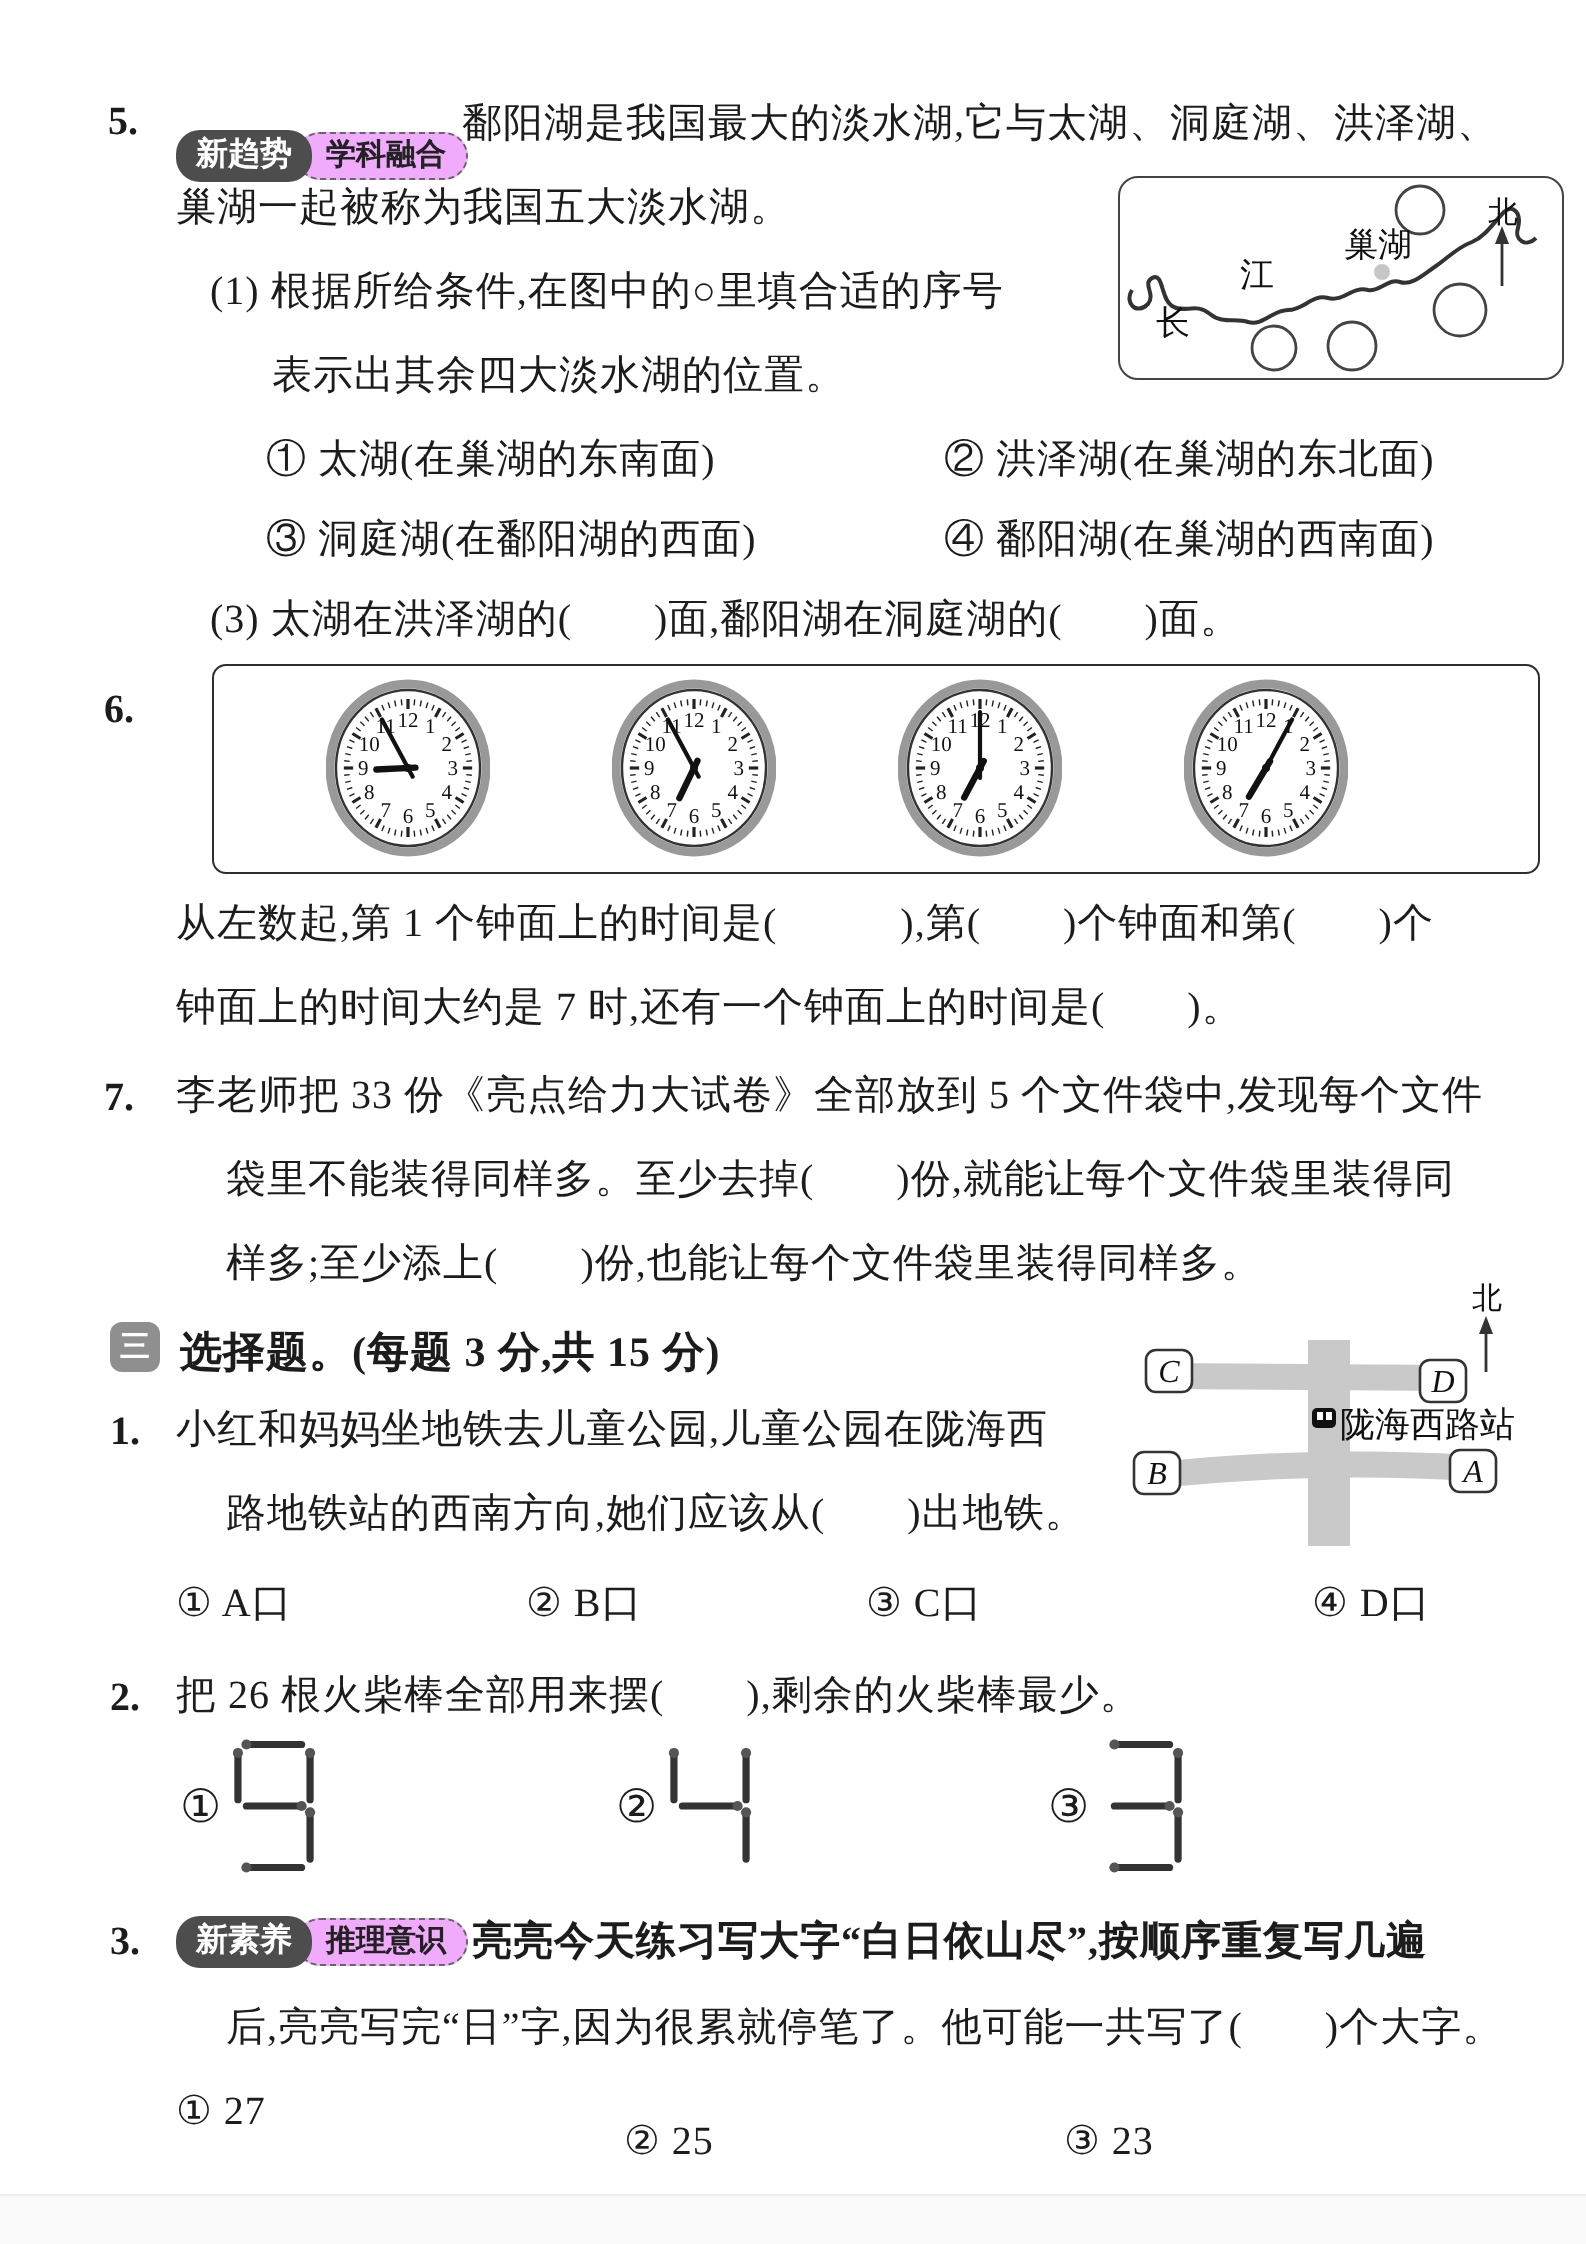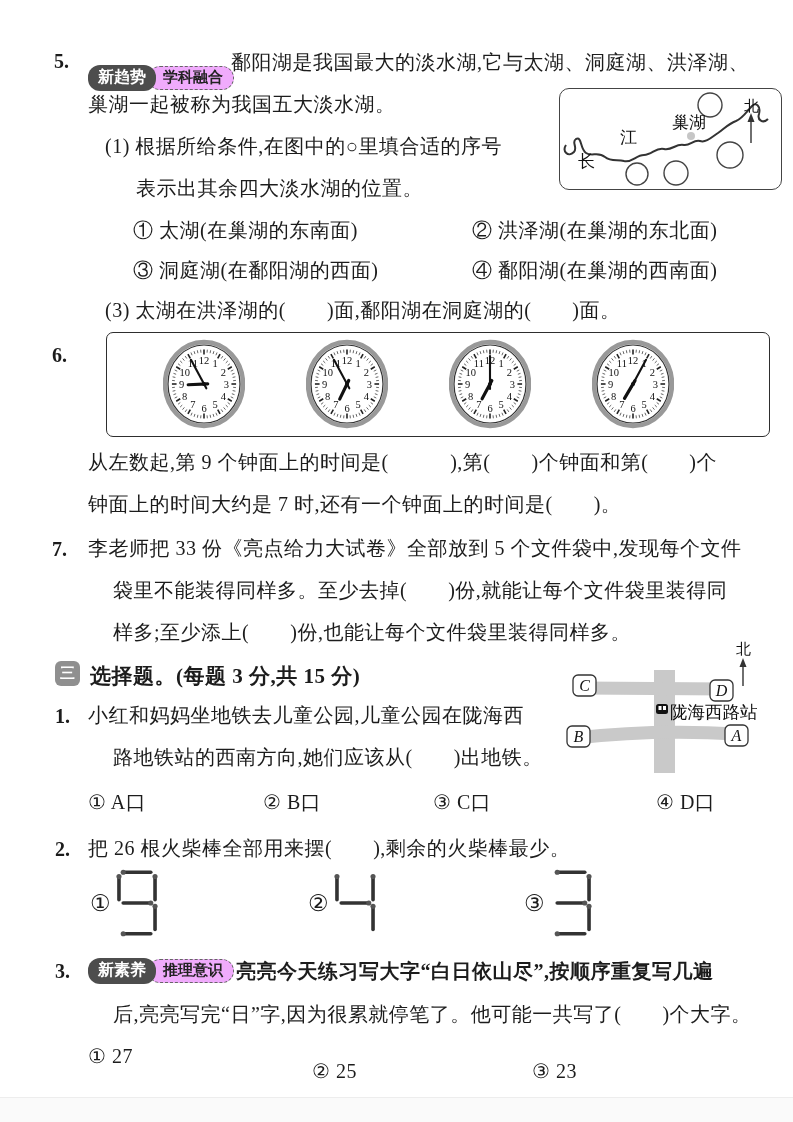--- a/index.html
+++ b/index.html
@@ -377,21 +377,21 @@
           <text x="21.670312987531336" y="61.500000000000014" text-anchor="middle" font-size="10.5" fill="#111">8</text>
           <text x="18.68" y="49.50000000000001" text-anchor="middle" font-size="10.5" fill="#111">9</text>
           <text x="21.67031298753133" y="37.5" text-anchor="middle" font-size="10.5" fill="#111">10</text>
           <text x="29.83999999999999" y="28.71539030917348" text-anchor="middle" font-size="10.5" fill="#111">11</text>
           <text x="40.99999999999999" y="25.5" text-anchor="middle" font-size="10.5" fill="#111">12</text>
           <line x1="42.99875454305018" y1="42.62643421674846" x2="32.50529319203672" y2="60.337654578819055" stroke="#111" stroke-width="3.2" stroke-linecap="round"></line>
           <line x1="38.675" y1="50.33012701892219" x2="54.019999999999996" y2="21.751288694035715" stroke="#111" stroke-width="2.1" stroke-linecap="round"></line>
           <circle cx="41" cy="46" r="2" fill="#111"></circle>
         </svg></div>
   </div>
-  <div class="line" style="left:88px;top:452px;">从左数起,第 9 个钟面上的时间是(　　　),第(　　)个钟面和第(　　)个</div>
+  <div class="line" style="left:88px;top:452px;">从左数起,第 1 个钟面上的时间是(　　　),第(　　)个钟面和第(　　)个</div>
   <div class="line" style="left:88px;top:494px;">钟面上的时间大约是 7 时,还有一个钟面上的时间是(　　)。</div>
 
   <div class="qnum" style="left:52px;top:538px;">7.</div>
   <div class="line" style="left:88px;top:538px;">李老师把 33 份《亮点给力大试卷》全部放到 5 个文件袋中,发现每个文件</div>
   <div class="line" style="left:113px;top:580px;">袋里不能装得同样多。至少去掉(　　)份,就能让每个文件袋里装得同</div>
   <div class="line" style="left:113px;top:622px;">样多;至少添上(　　)份,也能让每个文件袋里装得同样多。</div>
 
   <div class="sec-badge" style="left:55px;top:661px;">三</div>
   <div class="sec-title" style="left:90px;top:662px;">选择题。(每题 3 分,共 15 分)</div>
 

